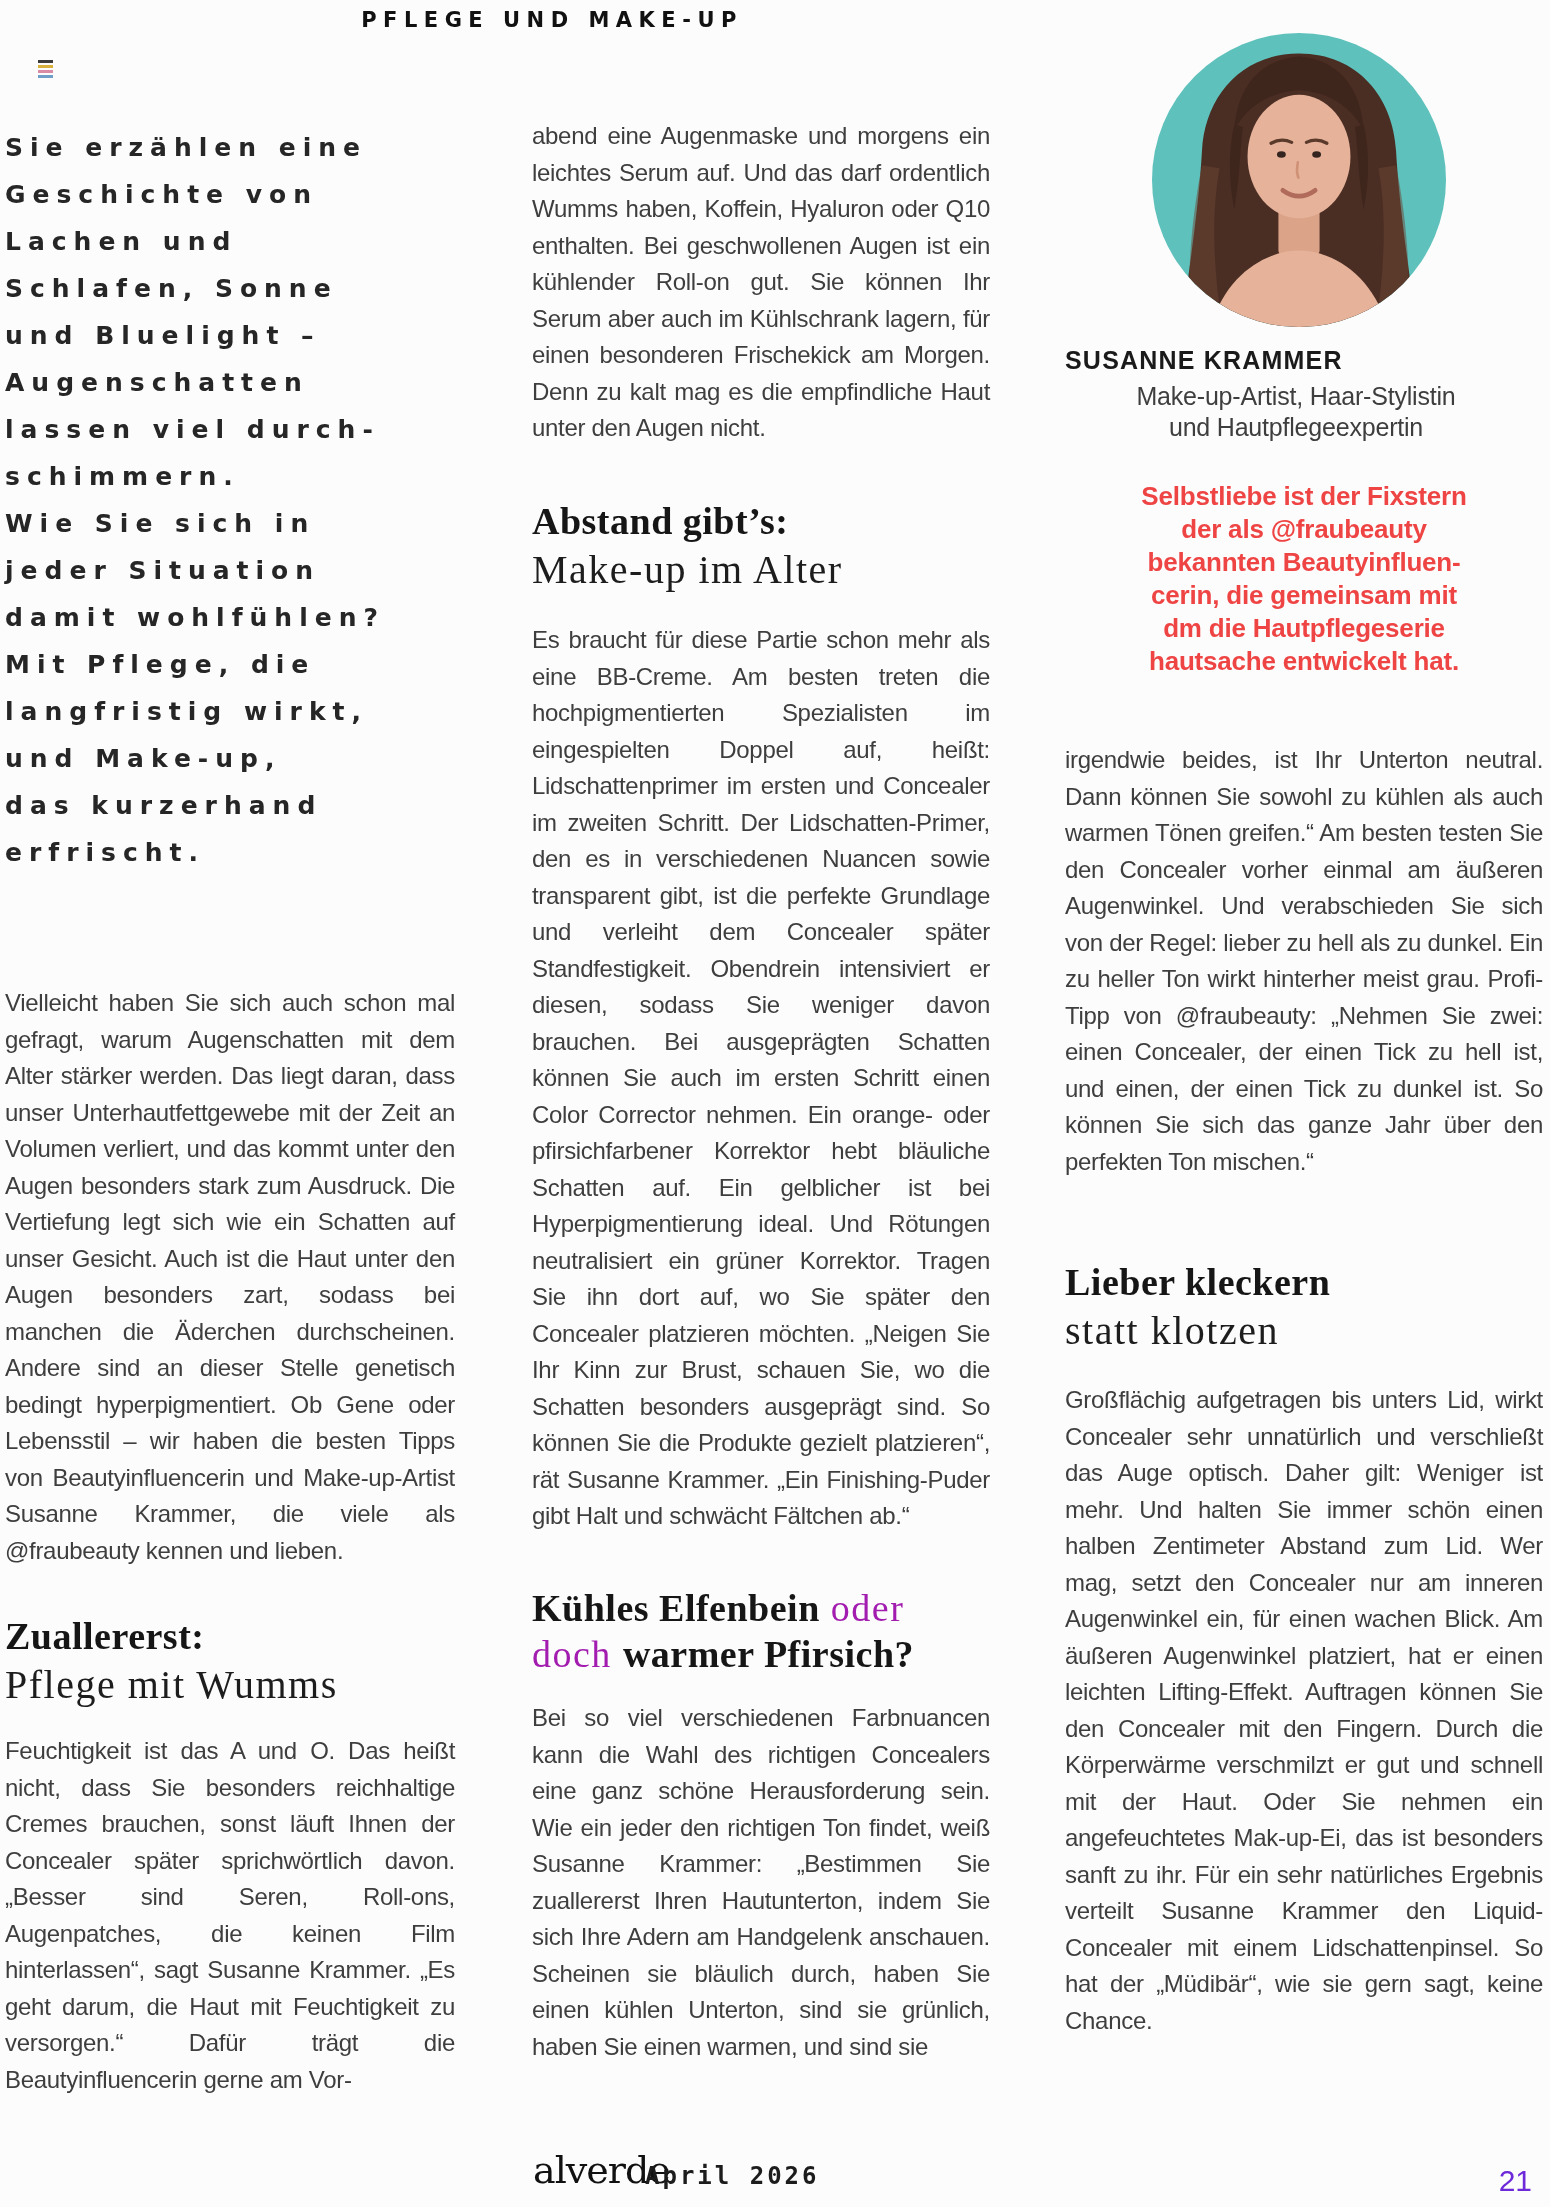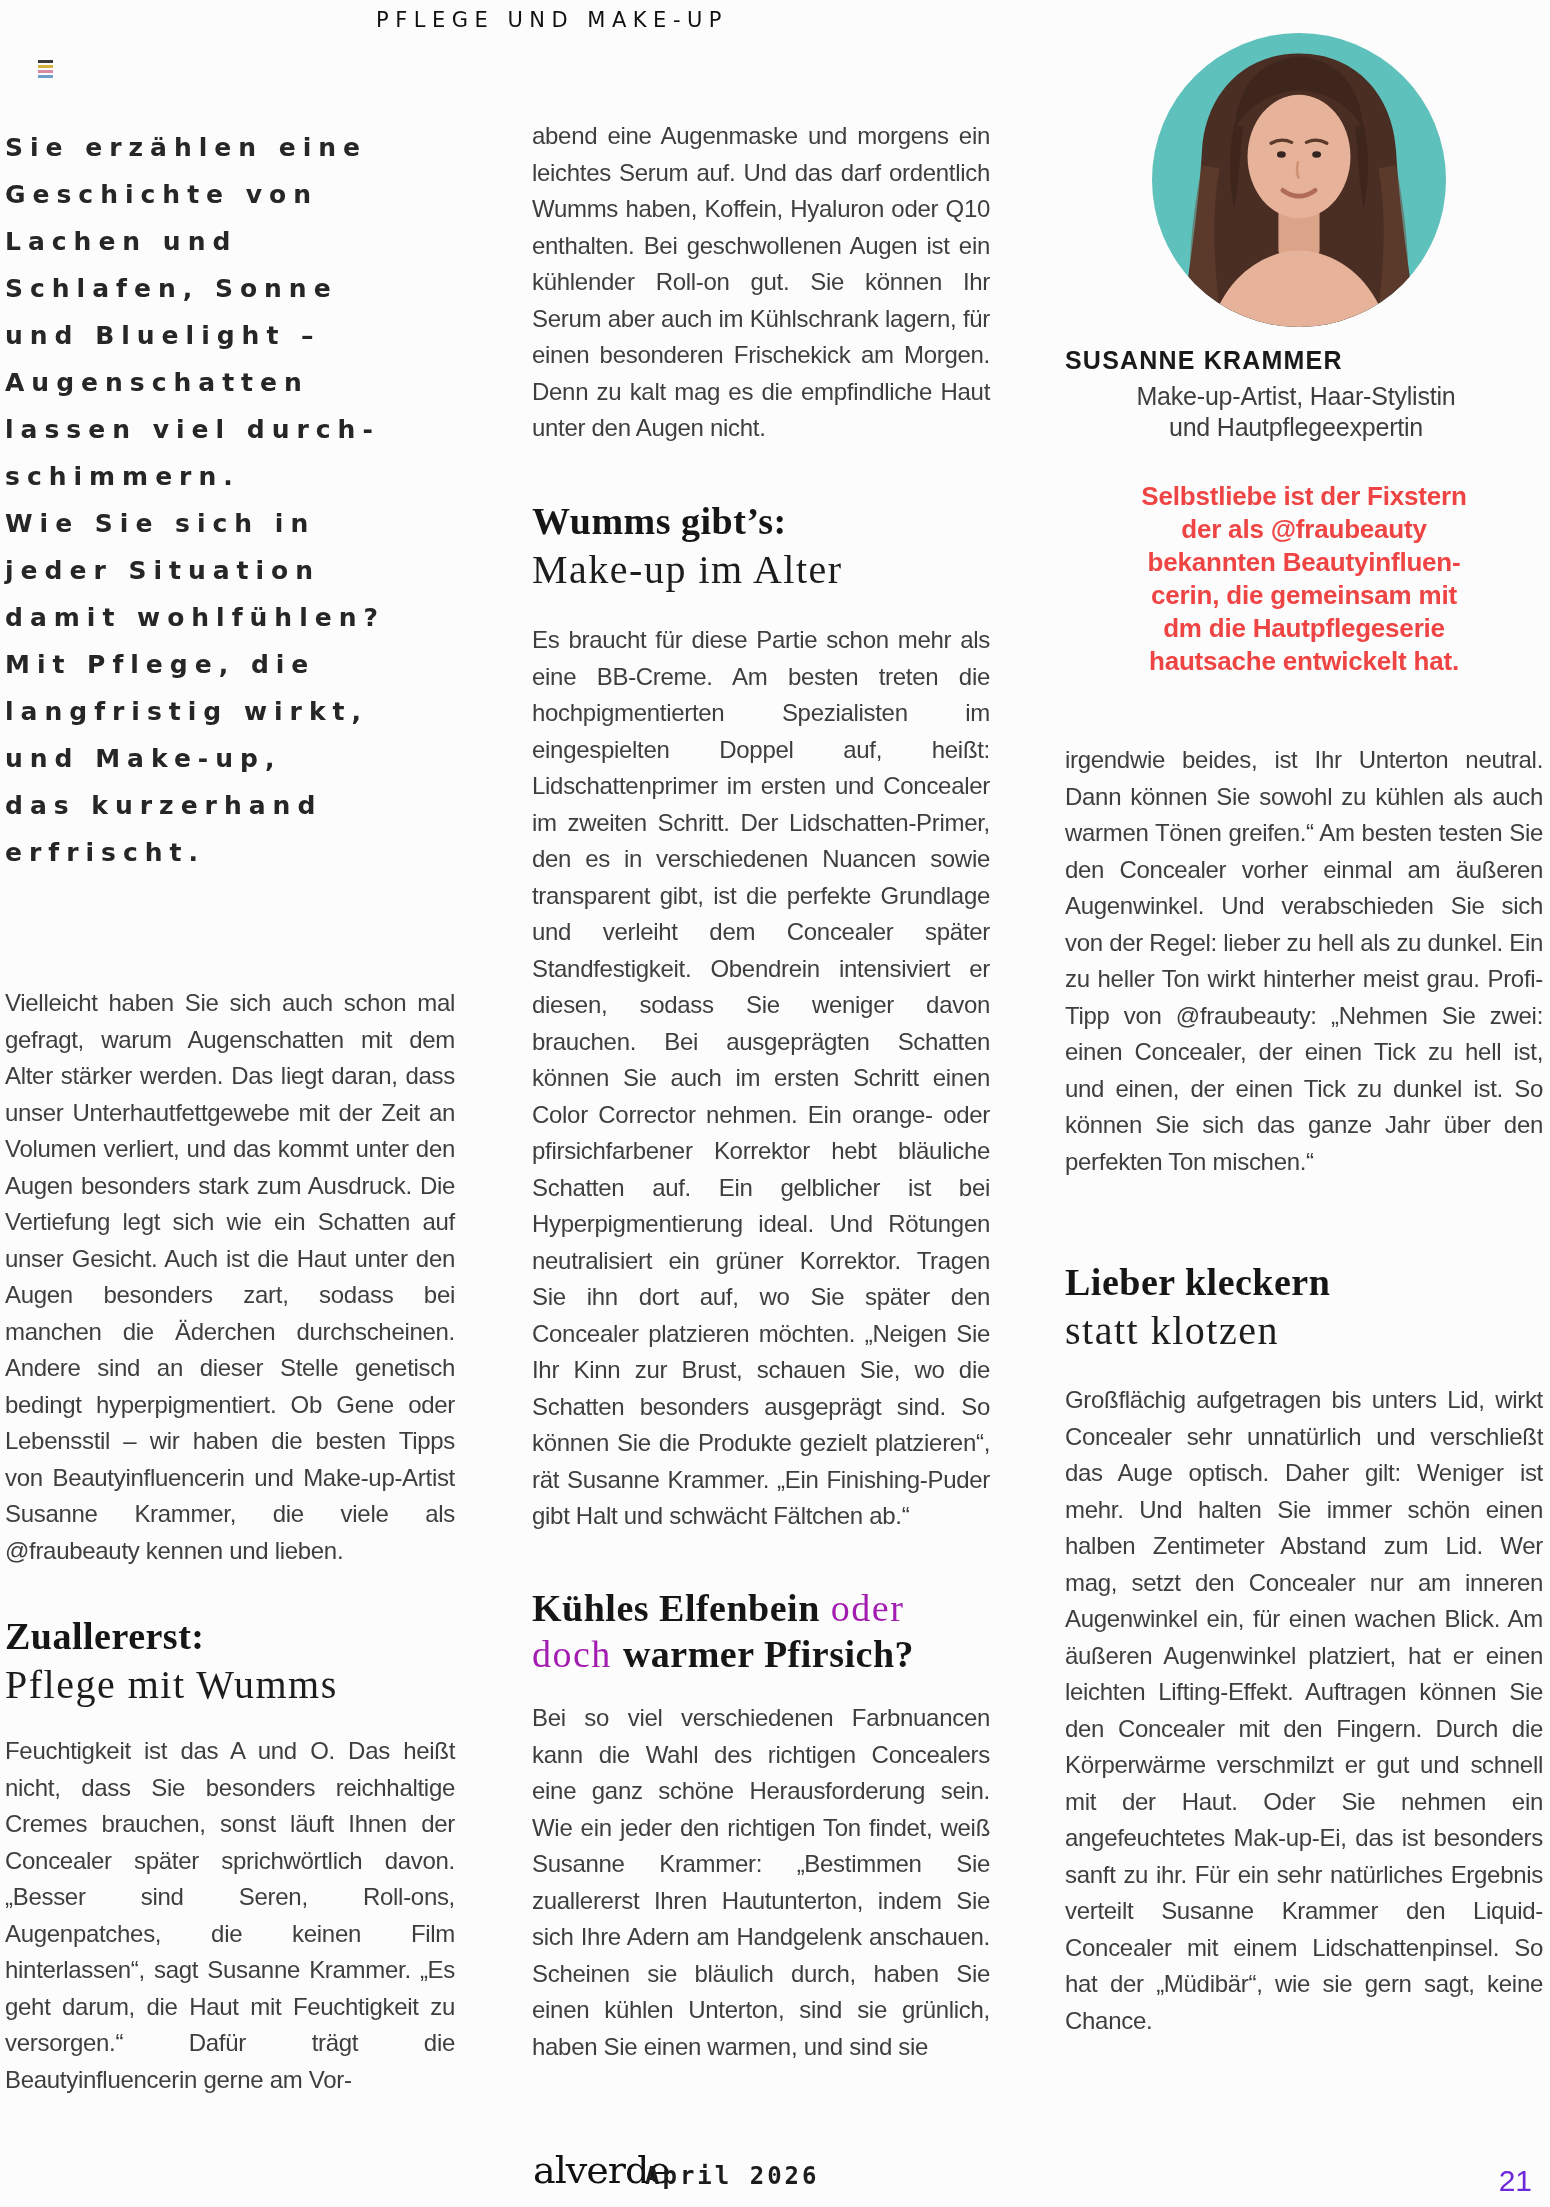--- a/index.html
+++ b/index.html
@@ -11,21 +11,21 @@
   *{margin:0;padding:0;box-sizing:border-box;}
   html,body{background:#e9e9e9;}
   .page{
     position:relative;width:1550px;height:2207px;margin:0 auto;
     background:#fcfcfc;overflow:hidden;
     font-family:"Liberation Sans",sans-serif;color:var(--body_ink);
   }
   
   .section-title{
     position:absolute;top:8px;left:0;width:1104px;text-align:center;
-    font-family:"DejaVu Sans",sans-serif;font-weight:normal;font-size:21px;
+    font-family:"DejaVu Sans",sans-serif;font-weight:bold;font-size:21px;
     letter-spacing:6.5px;color:#111;
   }
   .reg-mark{position:absolute;left:38px;top:60px;width:15px;}
   .reg-mark i{display:block;height:3px;margin-bottom:2px;}
   .reg-mark i:nth-child(1){background:#3a3a3a;}
   .reg-mark i:nth-child(2){background:#d8b13c;}
   .reg-mark i:nth-child(3){background:#d98aa4;}
   .reg-mark i:nth-child(4){background:#6f9fc8;}
   
   .body-par{
@@ -116,21 +116,21 @@
   <div class="serif-h" style="left:5px;top:1612px;width:450px;">
     <span class="hb">Zuallererst:</span>
     <span class="hl">Pflege mit Wumms</span>
   </div>
 
   <div class="body-par" style="left:5px;top:1733px;width:450px;">Feuchtigkeit ist das A und O. Das heißt nicht, dass Sie besonders reichhaltige Cremes brauchen, sonst läuft Ihnen der Concealer später sprichwörtlich davon. „Besser sind Seren, Roll-ons, Augenpatches, die keinen Film hinterlassen“, sagt Susanne Krammer. „Es geht darum, die Haut mit Feuchtigkeit zu versorgen.“ Dafür trägt die Beautyinfluencerin gerne am Vor-</div>
 
   <div class="body-par" style="left:532px;top:118px;width:458px;">abend eine Augenmaske und morgens ein leichtes Serum auf. Und das darf ordentlich Wumms haben, Koffein, Hyaluron oder Q10 enthalten. Bei geschwollenen Augen ist ein kühlender Roll-on gut. Sie können Ihr Serum aber auch im Kühlschrank lagern, für einen besonderen Frischekick am Morgen. Denn zu kalt mag es die empfindliche Haut unter den Augen nicht.</div>
 
   <div class="serif-h" style="left:532px;top:497px;width:458px;">
-    <span class="hb">Wumms gibt’s:</span>
+    <span class="hb">Abstand gibt’s:</span>
     <span class="hl">Make-up im Alter</span>
   </div>
 
   <div class="body-par" style="left:532px;top:622px;width:458px;">Es braucht für diese Partie schon mehr als eine BB-Creme. Am besten treten die hochpigmentierten Spezialisten im eingespielten Doppel auf, heißt: Lidschattenprimer im ersten und Concealer im zweiten Schritt. Der Lidschatten-Primer, den es in verschiedenen Nuancen sowie transparent gibt, ist die perfekte Grundlage und verleiht dem Concealer später Standfestigkeit. Obendrein intensiviert er diesen, sodass Sie weniger davon brauchen. Bei ausgeprägten Schatten können Sie auch im ersten Schritt einen Color Corrector nehmen. Ein orange- oder pfirsichfarbener Korrektor hebt bläuliche Schatten auf. Ein gelblicher ist bei Hyperpigmentierung ideal. Und Rötungen neutralisiert ein grüner Korrektor. Tragen Sie ihn dort auf, wo Sie später den Concealer platzieren möchten. „Neigen Sie Ihr Kinn zur Brust, schauen Sie, wo die Schatten besonders ausgeprägt sind. So können Sie die Produkte gezielt platzieren“, rät Susanne Krammer. „Ein Finishing-Puder gibt Halt und schwächt Fältchen ab.“</div>
 
   <div class="serif-h" style="left:532px;top:1585px;width:470px;">
     <span class="mixline"><span class="mb">Kühles Elfenbein</span><span class="ml"> oder</span></span>
     <span class="mixline"><span class="ml">doch </span><span class="mb">warmer Pfirsich?</span></span>
   </div>
 

